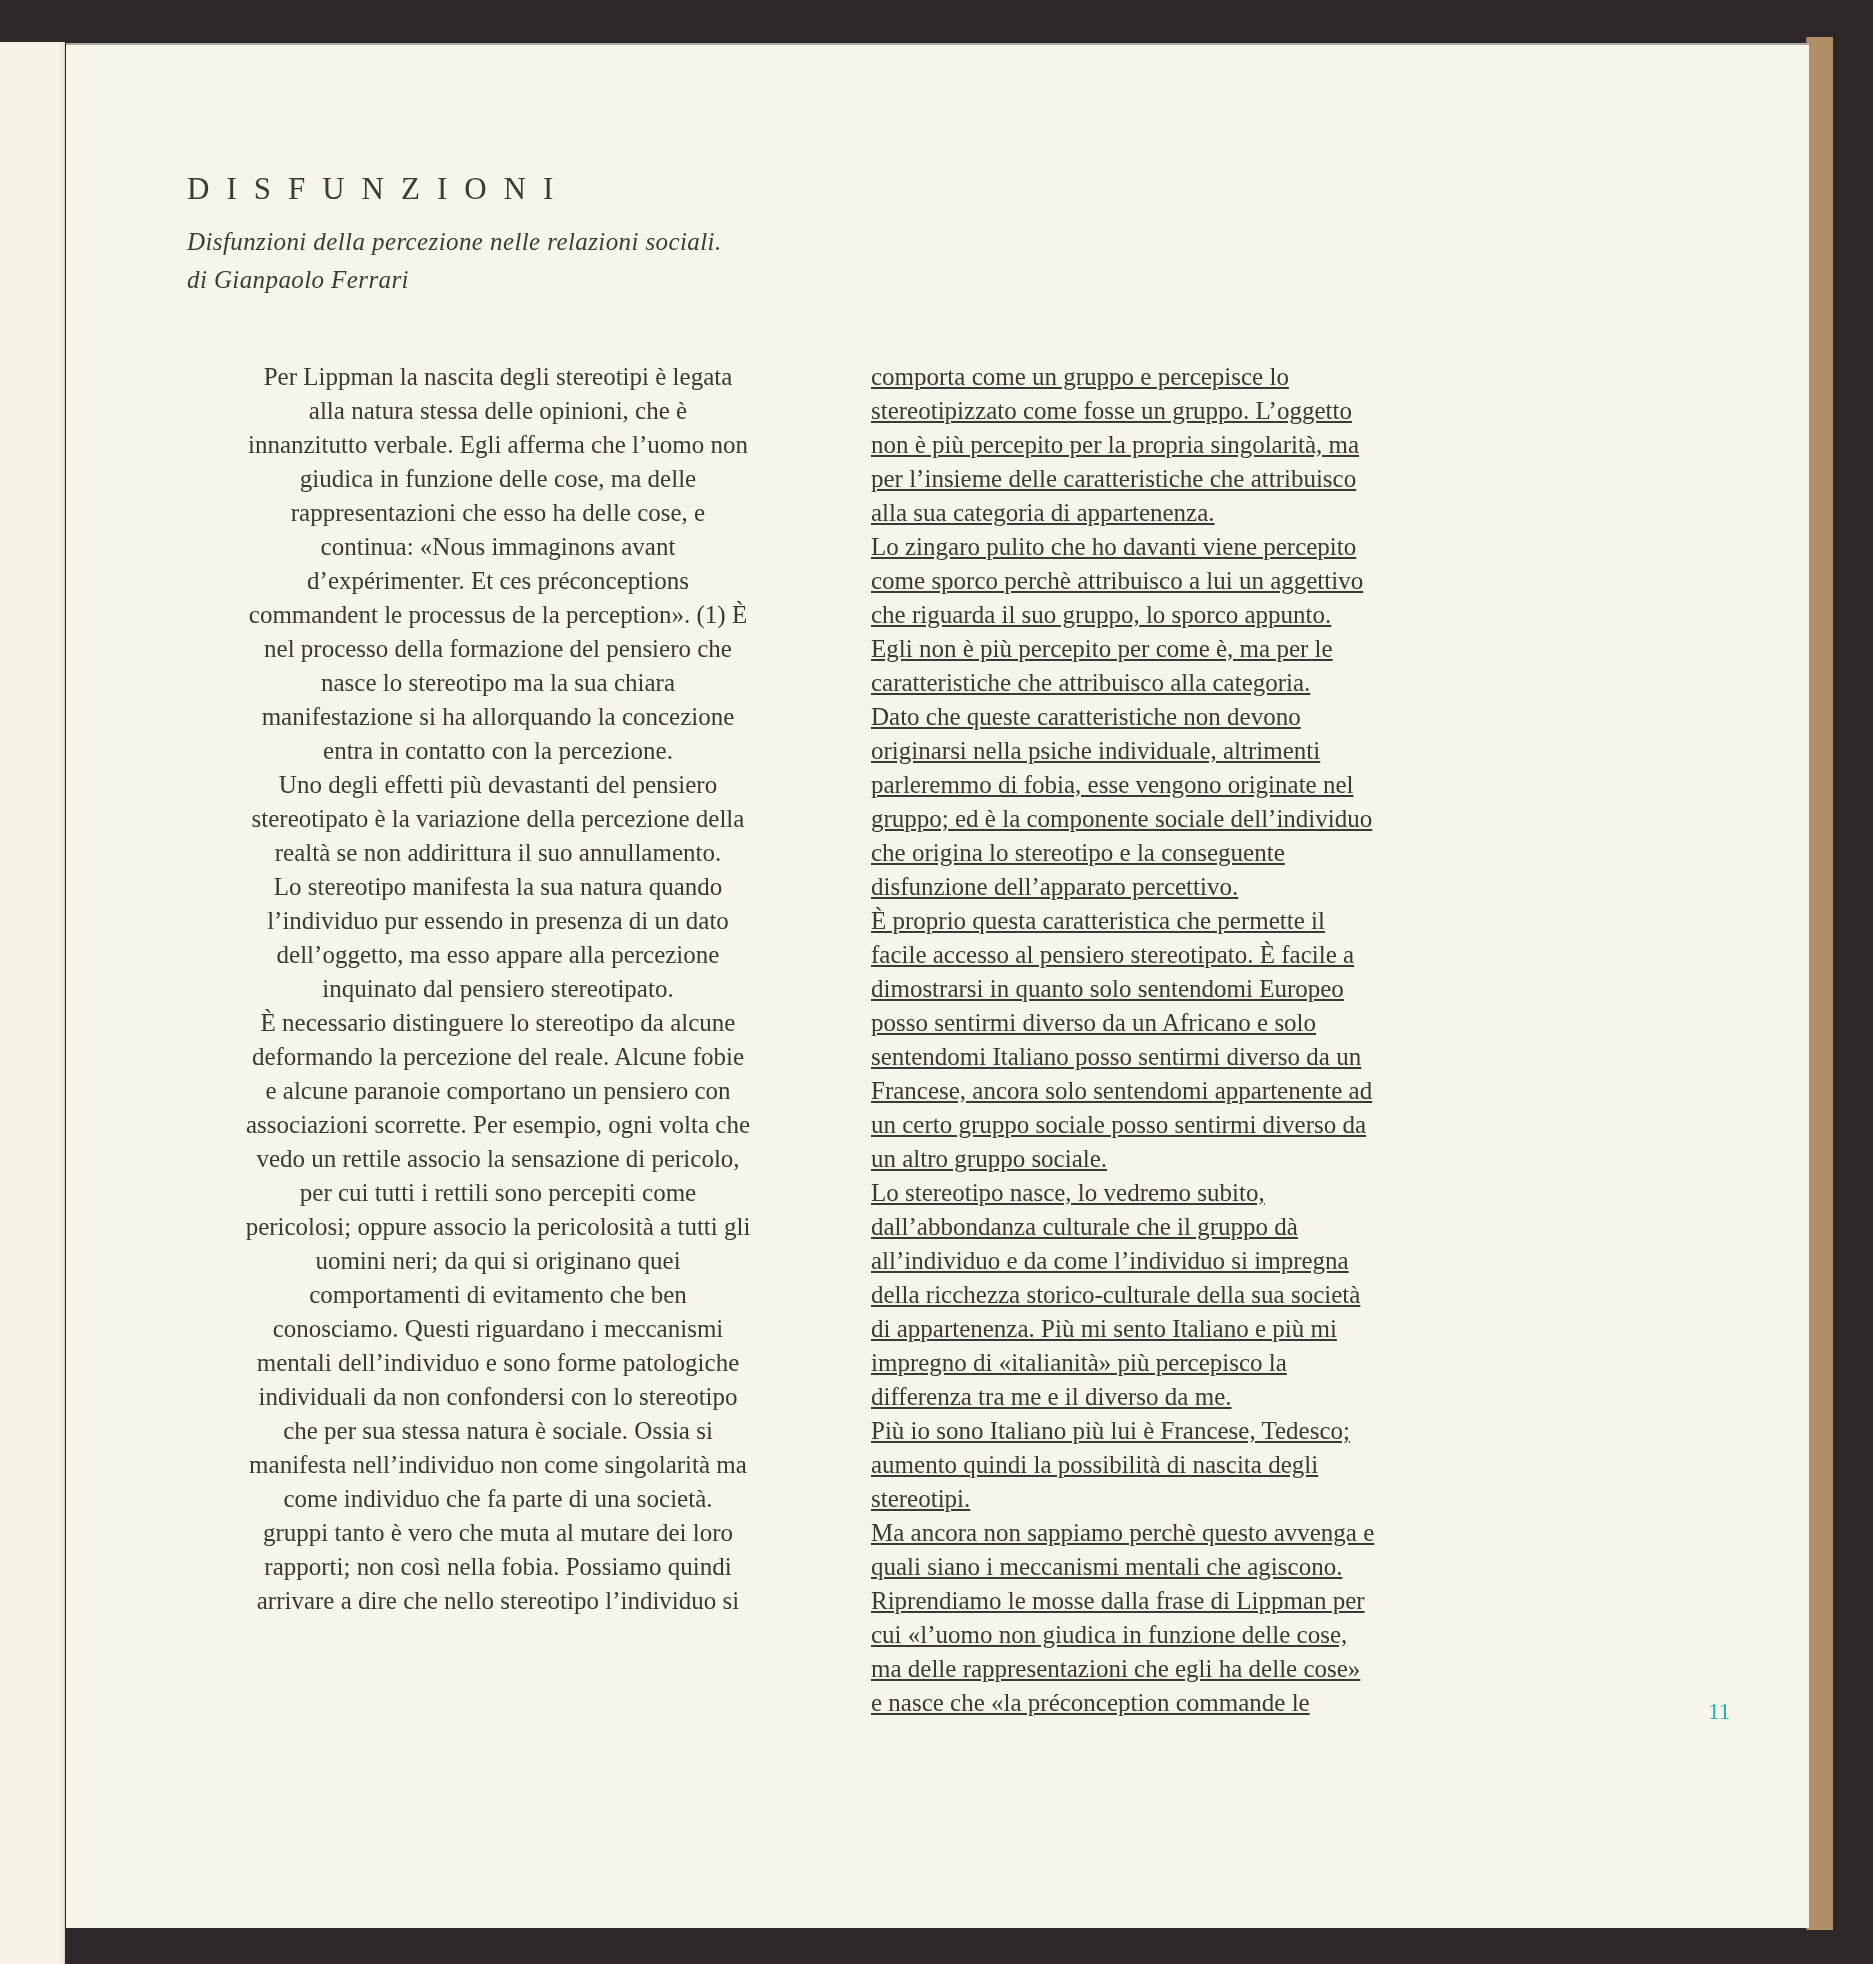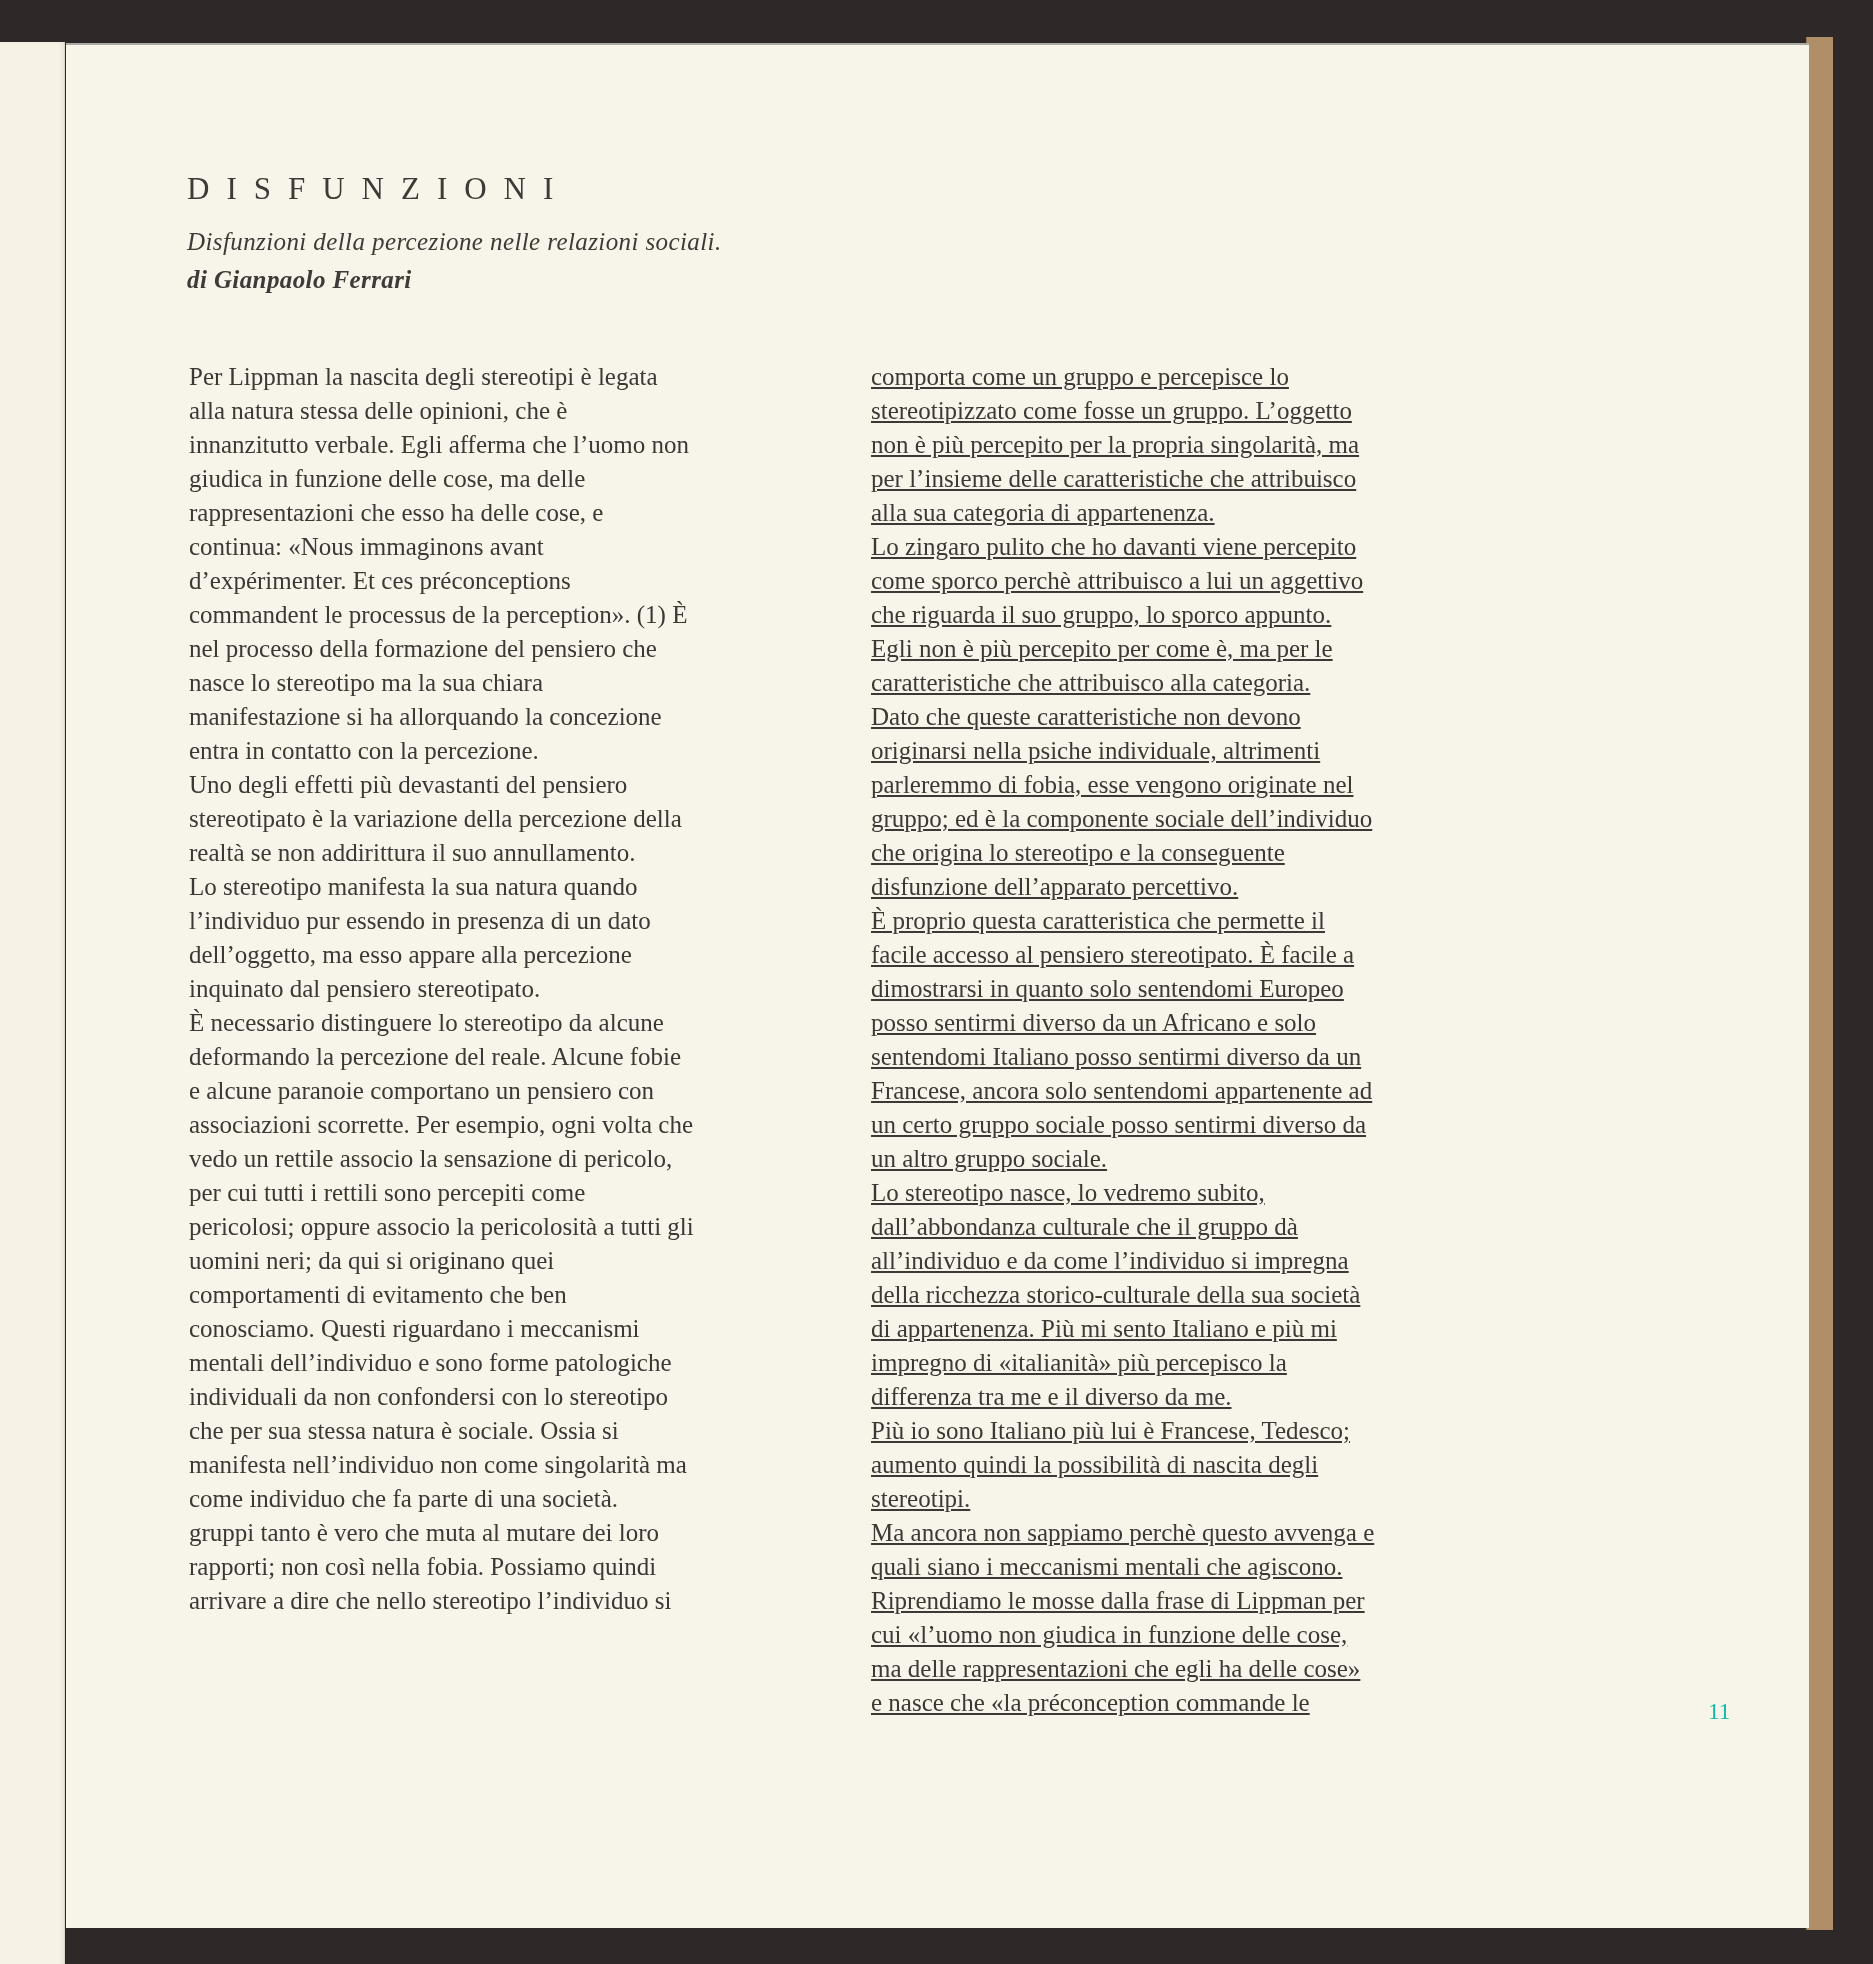--- a/index.html
+++ b/index.html
@@ -28,26 +28,26 @@
     .heading {
       position: absolute; left: 187px; top: 171px;
       font-size: 31px; letter-spacing: 17px; color: #3d3a37;
     }
     .subtitle, .author {
       position: absolute; left: 187px;
       font-style: italic; font-size: 25px; color: #3d3a37;
       letter-spacing: 0.4px;
     }
     .subtitle { top: 228px; }
-    .author { top: 266px; font-weight: bold; }
+    .author { top: 266px; }
     .column {
       position: absolute; top: 360px; width: 618px;
       font-size: 25px; line-height: 34px; color: #3b3835;
     }
-    .col-left { left: 189px; }
+    .col-left { left: 189px; text-align: center; }
     .col-right { left: 871px; text-decoration: underline; }
     .line { display: block; white-space: nowrap; }
     .page-number {
       position: absolute; left: 1708px; top: 1698px;
       font-size: 23.4px; color: #14b8a6;
     }
   </style>
 </head>
 <body>
 

